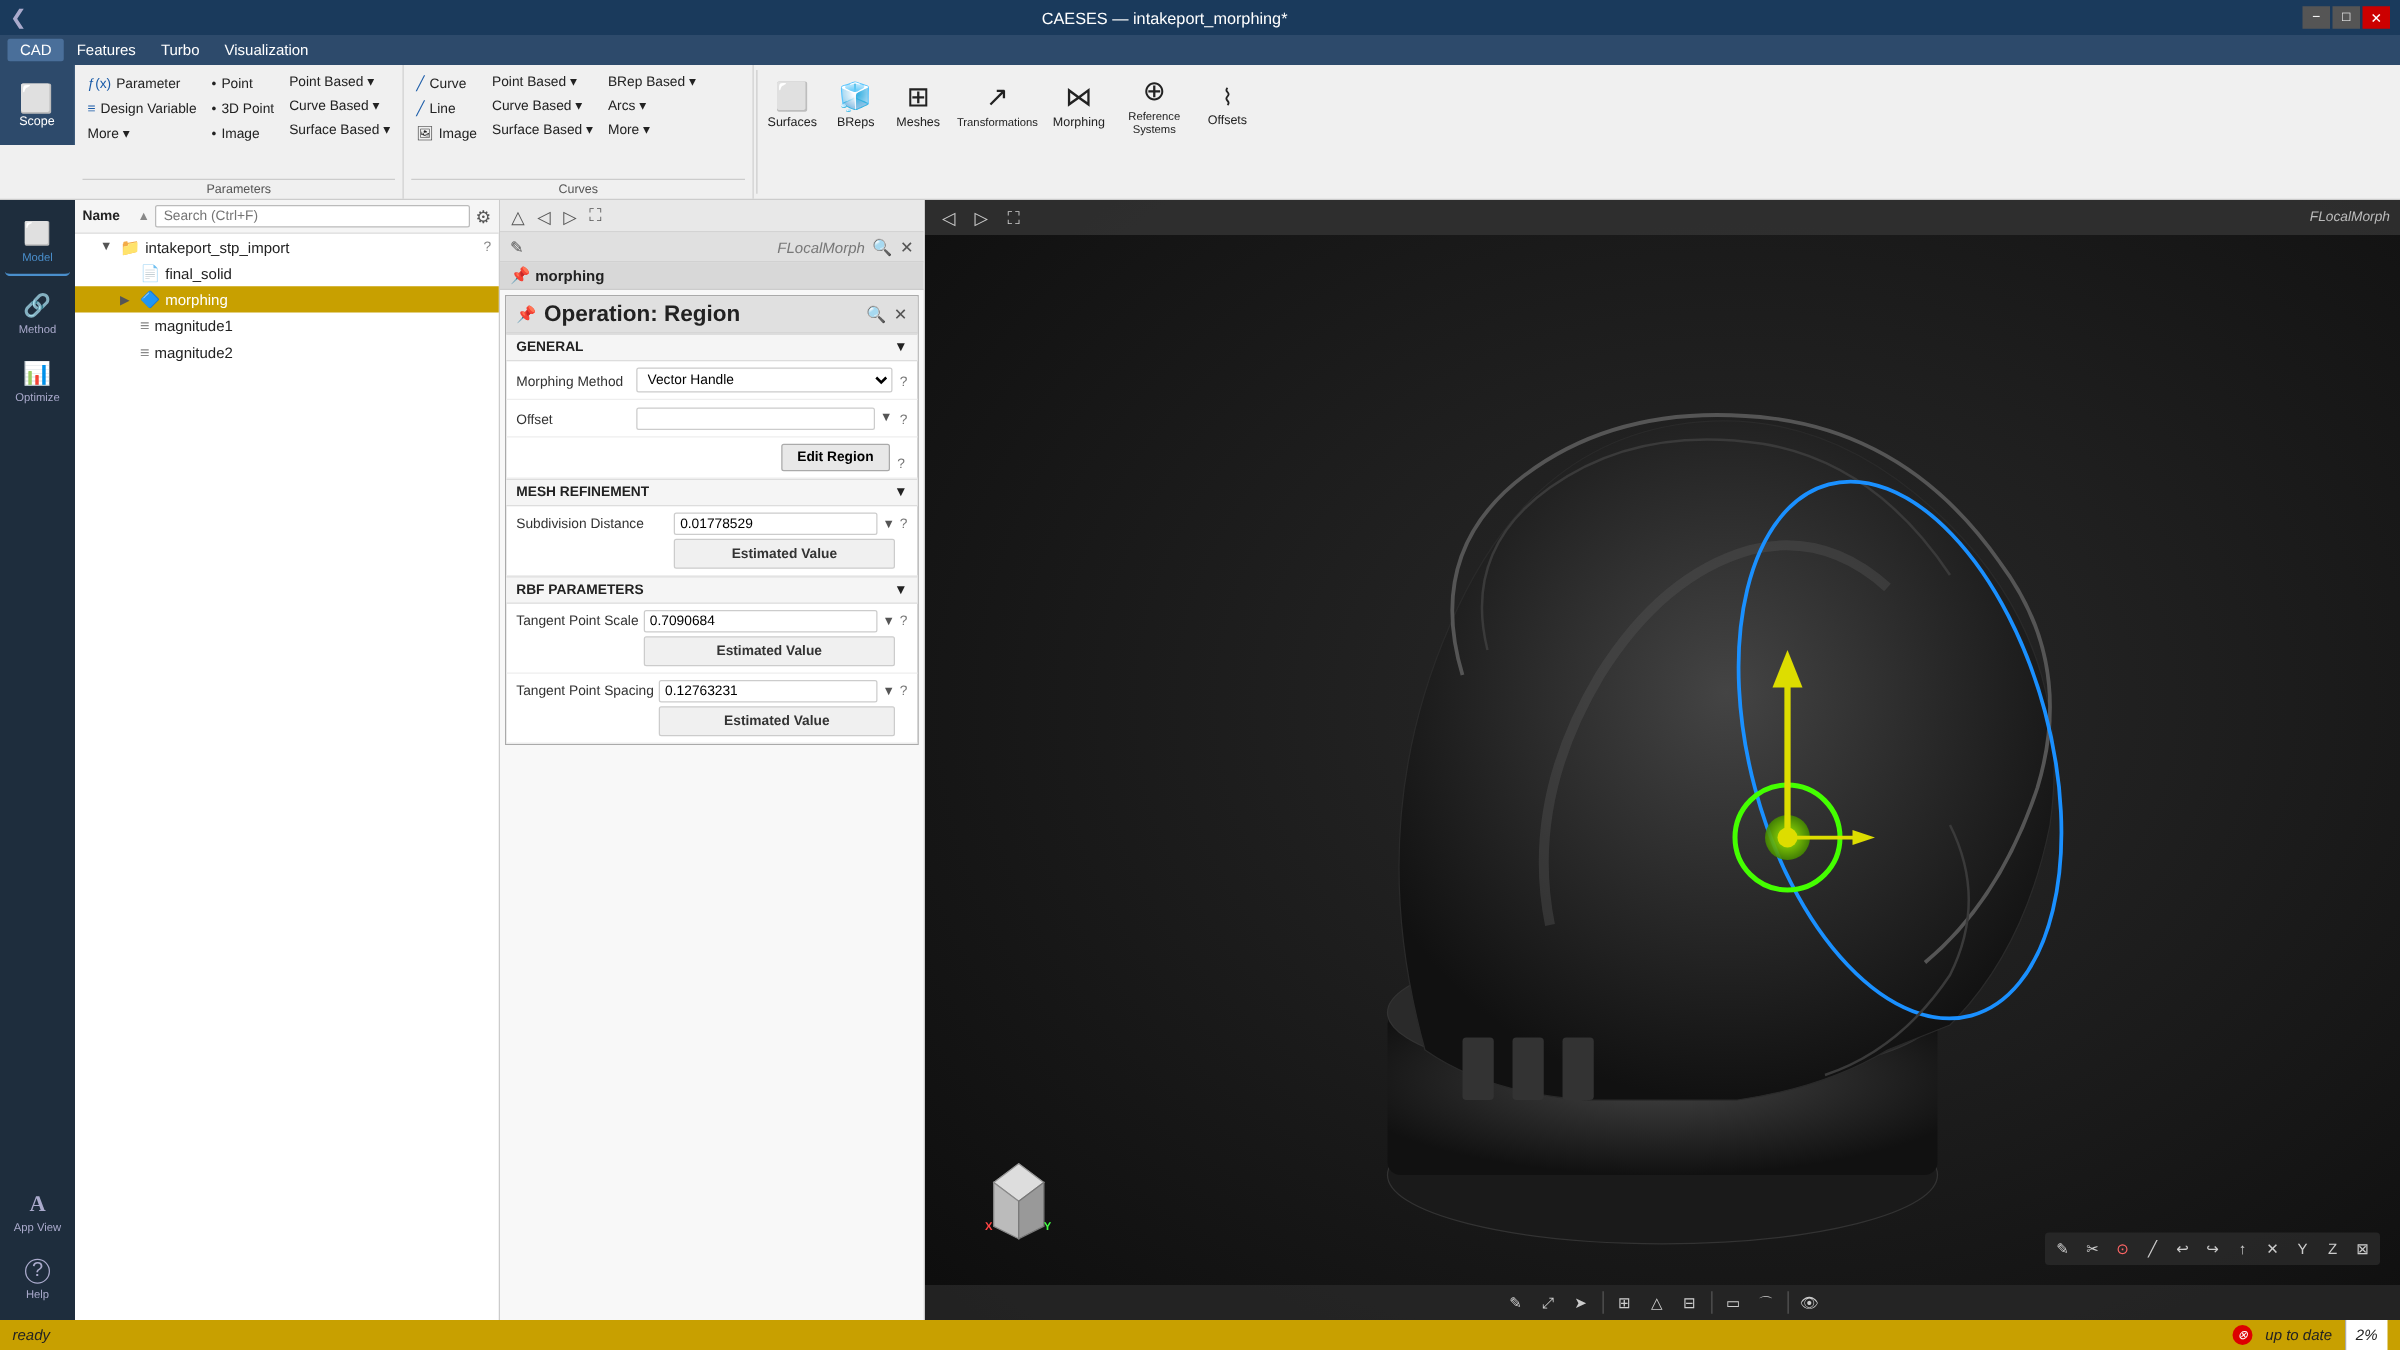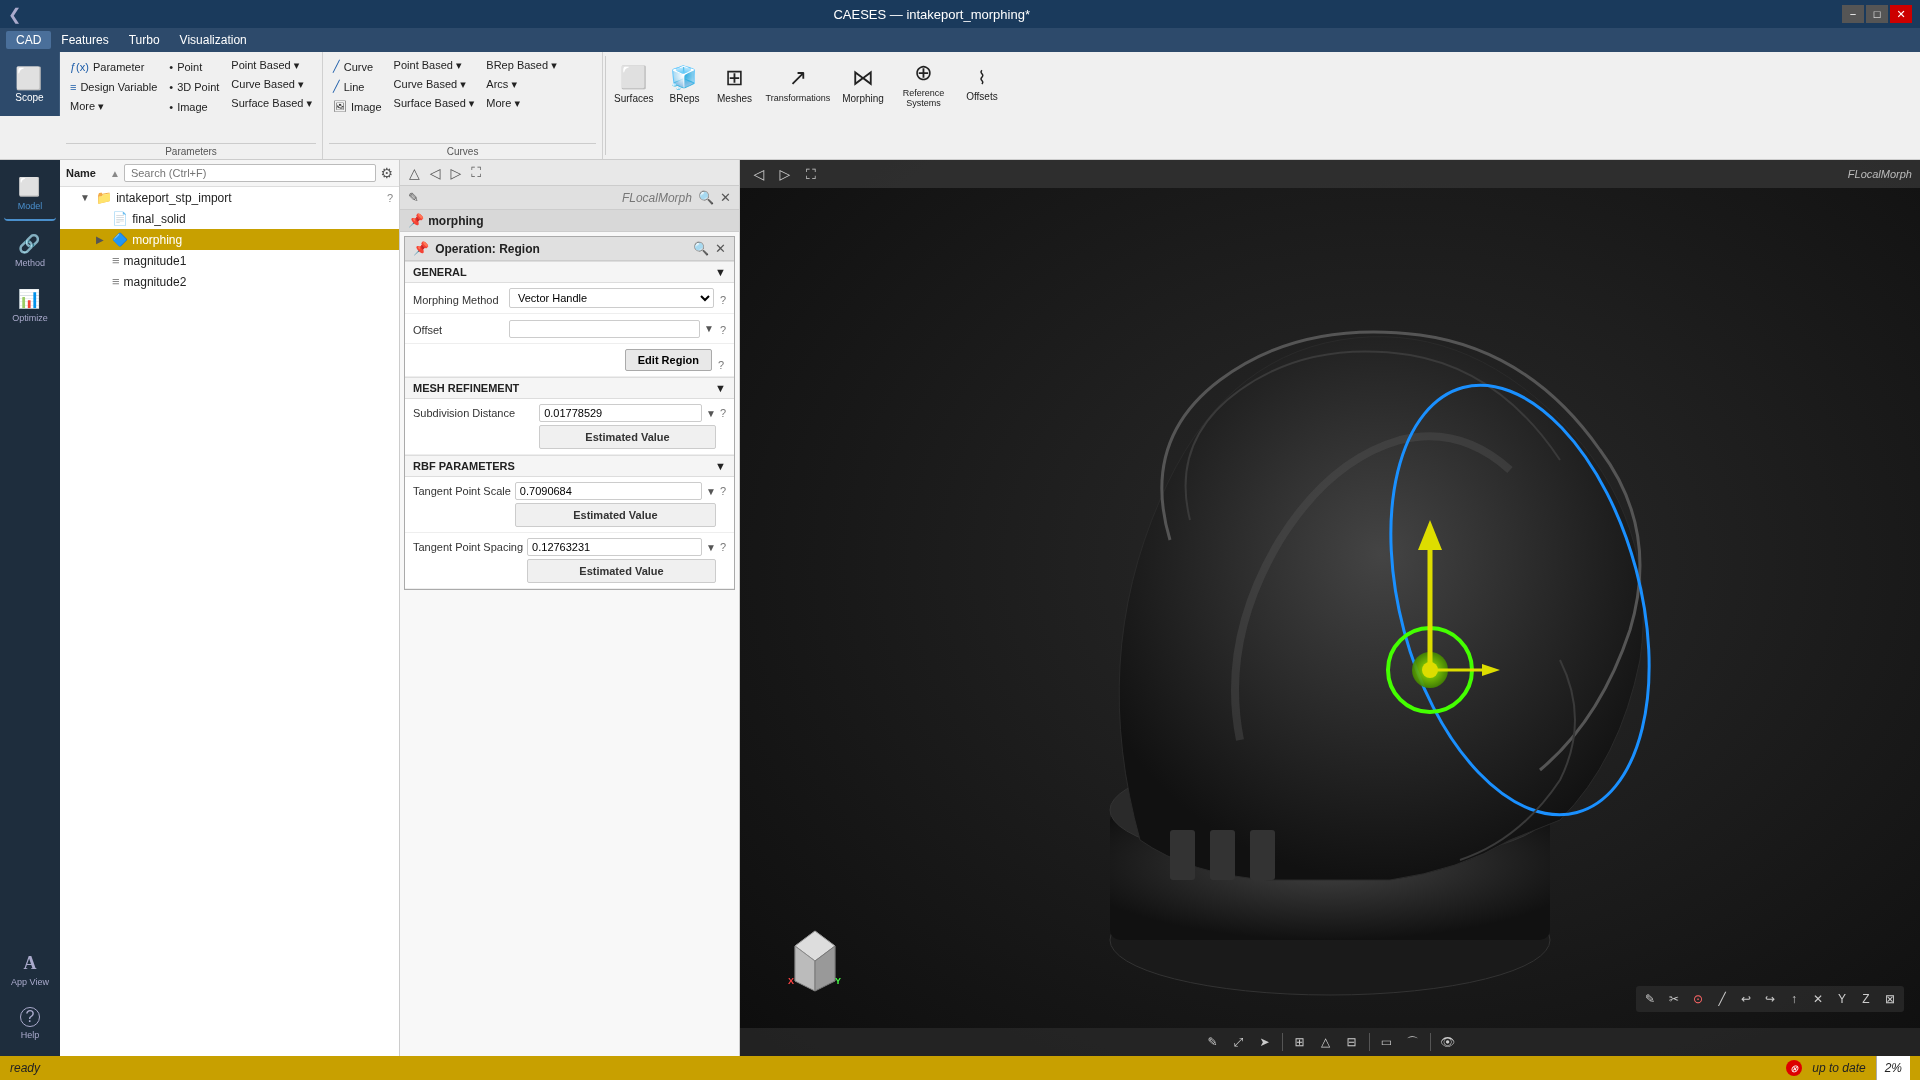--- a/index.html
+++ b/index.html
@@ -403,21 +403,21 @@
     </div>
 
     <div style="display:flex;align-items:center;padding:3px 8px;background:#d8d8d8;border-bottom:1px solid #ccc;gap:4px;">
       <span style="font-size:13px;color:#c07000;">📌</span>
       <span style="font-size:12px;font-weight:bold;">morphing</span>
     </div>
 
     <div class="operation-panel" style="margin:4px;">
       <div class="operation-header">
         <span style="font-size:13px;color:#555;">📌</span>
-        <span class="op-title" style="font-size:12px;font-weight:bold;flex:1;">Operation: Region</span>
+        <span class="op-title" style="font-size:18px;font-weight:bold;flex:1;">Operation: Region</span>
         <span style="font-size:13px;cursor:pointer;color:#555;">🔍</span>
         <span style="font-size:13px;cursor:pointer;color:#555;">✕</span>
       </div>
 
       <div>
         <div class="section-header">
           <span>GENERAL</span>
           <span class="chevron">▼</span>
         </div>
 

